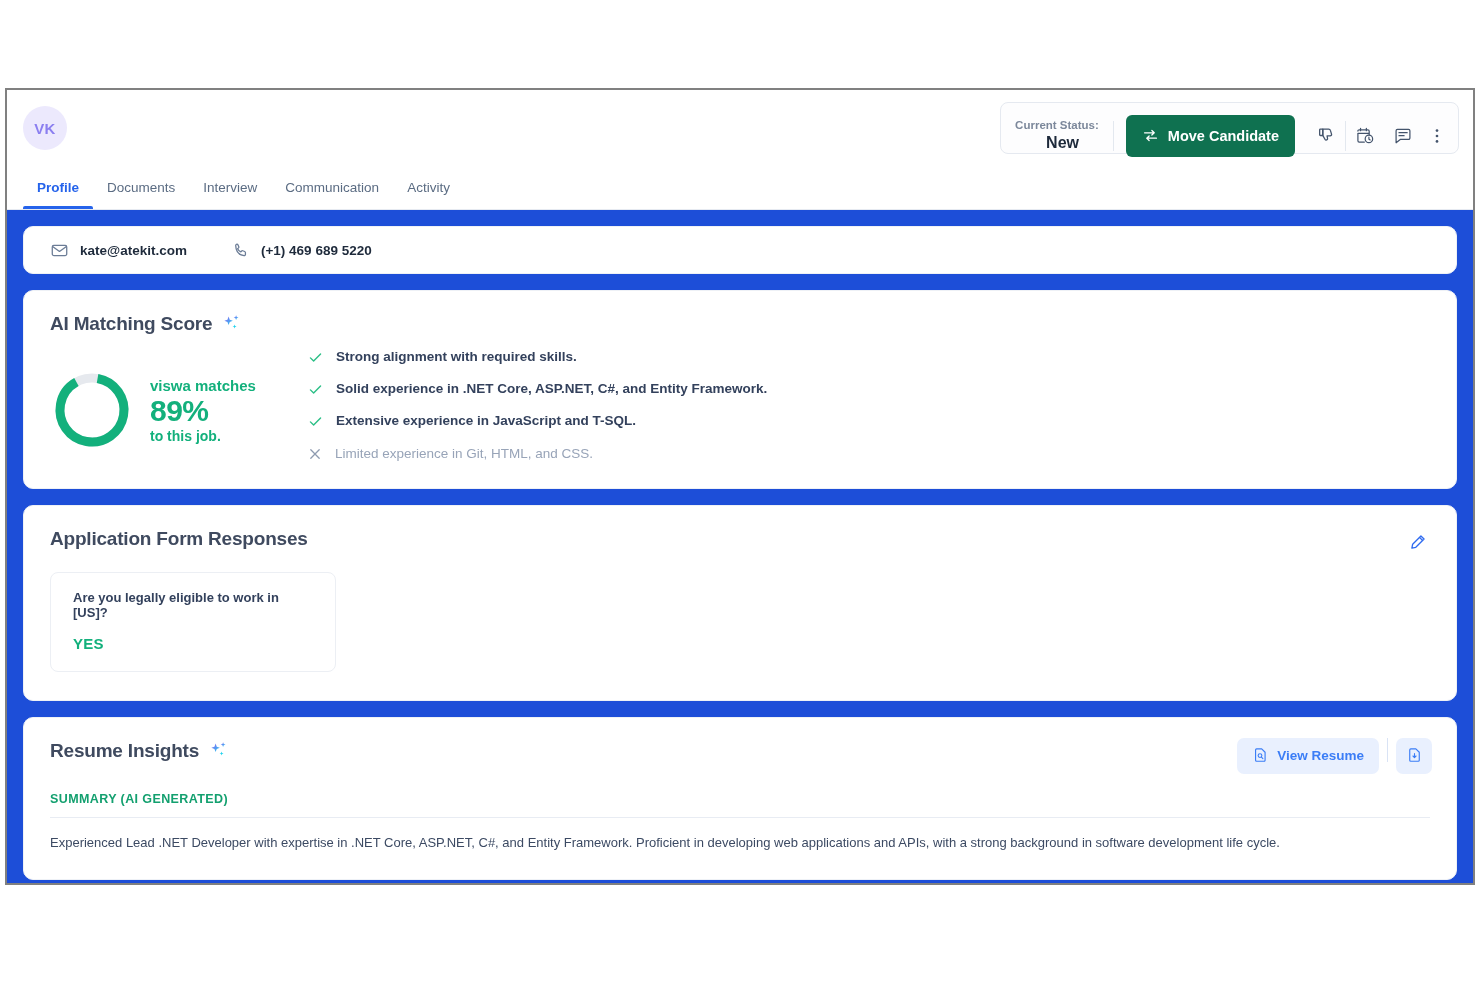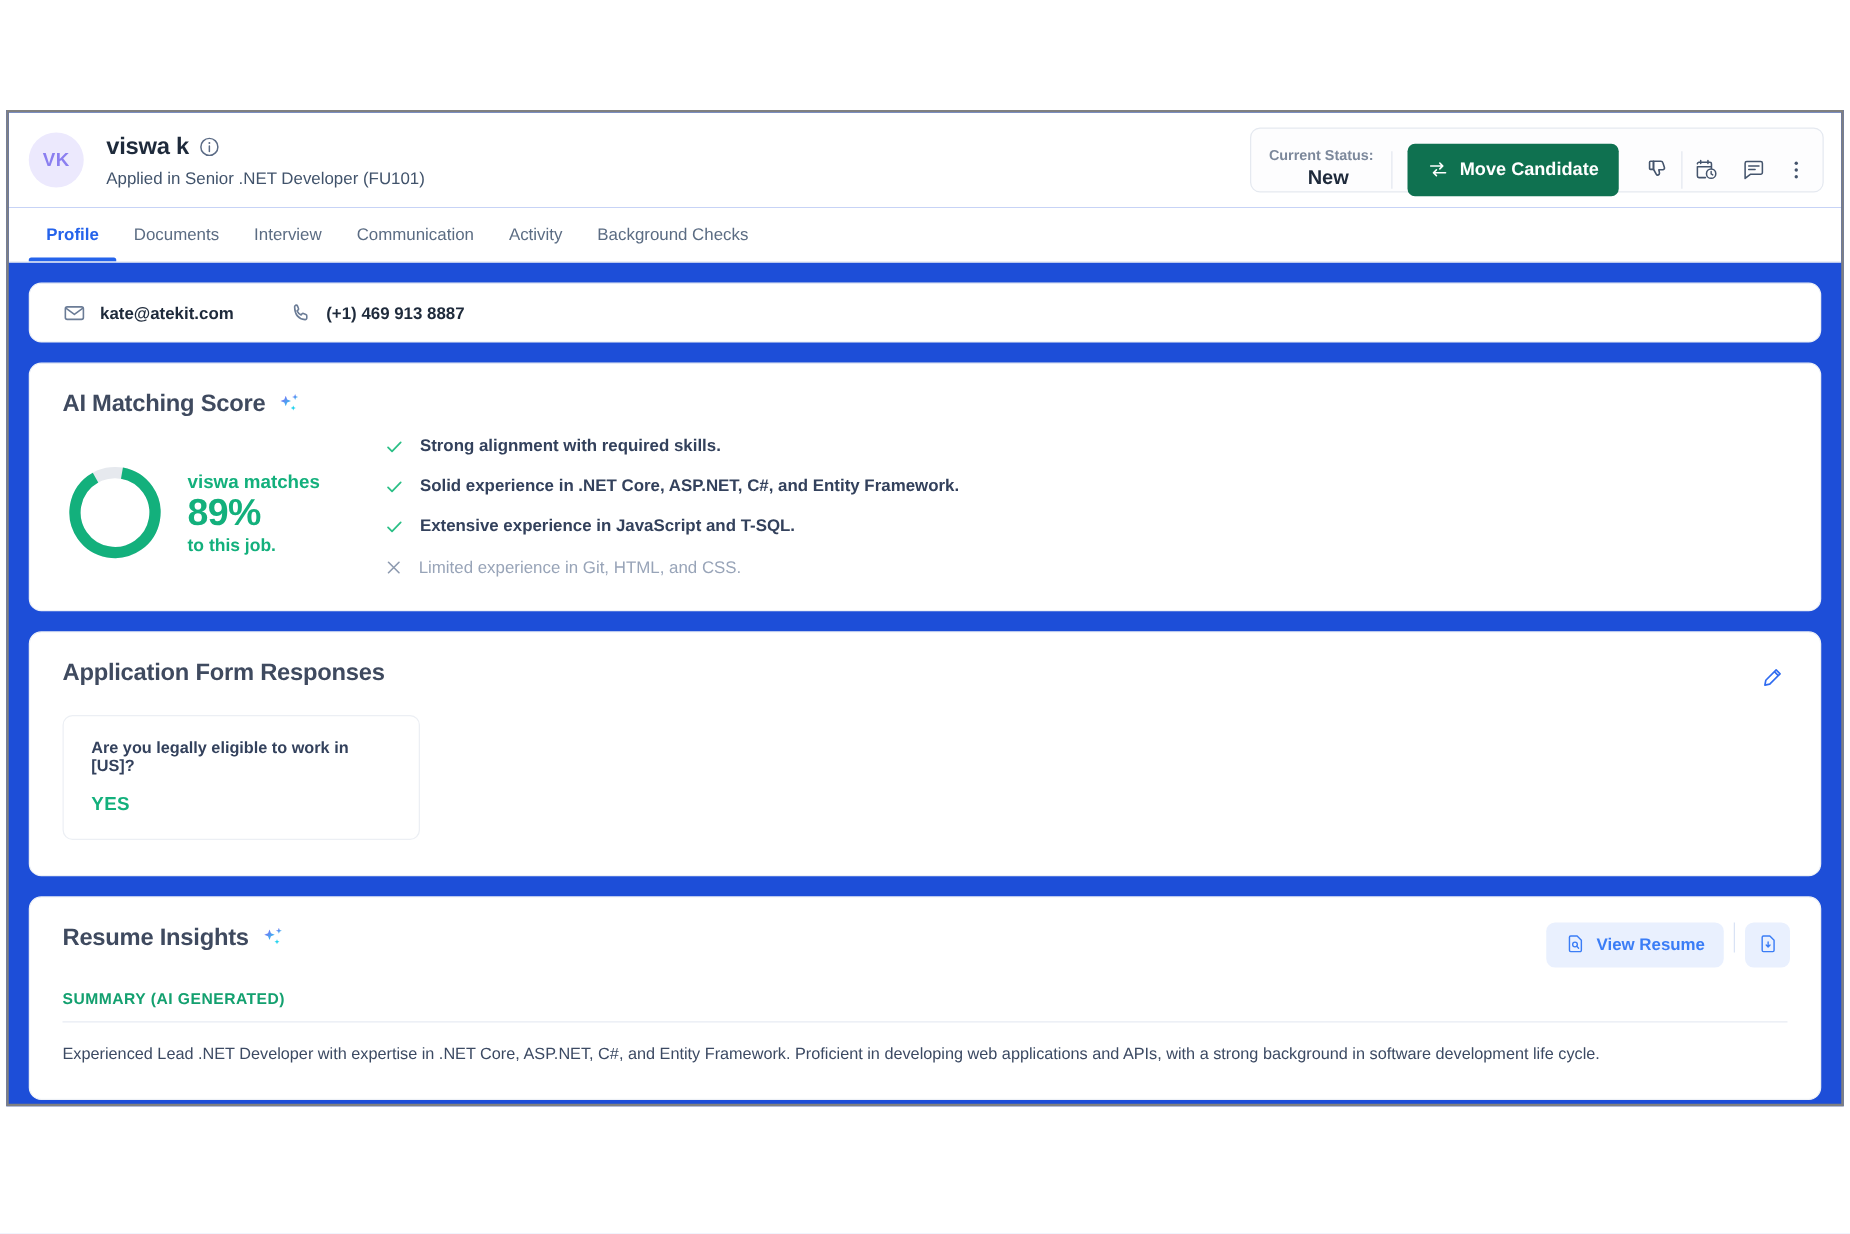--- a/index.html
+++ b/index.html
@@ -203,33 +203,20 @@
 </style>
 </head>
 <body>
 
 <div id="app-frame">
 
   <div class="candidate-header">
 
     <div class="avatar">VK</div>
 
-    <div class="cand-info">
-      <div class="cand-name-row">
-        <span class="cand-name">viswa k</span>
-        <span style="display:flex;">
-          <svg class="info-icon" viewBox="0 0 20 20" fill="none">
-            <circle cx="10" cy="10" r="8" stroke="#5b6b85" stroke-width="1.4"></circle>
-            <circle cx="10" cy="6.3" r="0.95" fill="#5b6b85"></circle>
-            <path d="M10 9.1v5.2" stroke="#5b6b85" stroke-width="1.4" stroke-linecap="round"></path>
-          </svg>
-        </span>
-      </div>
-      <div class="cand-sub">Applied in Senior .NET Developer (FU101)</div>
-    </div>
 
     <div class="header-right">
       <div class="status-block">
         <div class="status-label">Current Status:</div>
         <div class="status-value">New</div>
       </div>
 
       <div class="vdiv"></div>
 
       <button class="move-btn">
@@ -288,44 +275,41 @@
       </div>
     <div class="tab">
         <span>Interview</span>
       </div>
     <div class="tab">
         <span>Communication</span>
       </div>
     <div class="tab">
         <span>Activity</span>
       </div>
-    <div class="tab">
-        <span>Background Checks</span>
-      </div>
   </div>
 
   <div class="body-area">
 
     <div class="card contact-card">
       <div class="contact-item">
         <span style="display:flex;">
           <svg width="19" height="19" viewBox="0 0 20 20" fill="none">
             <rect x="2.4" y="4.7" width="15.2" height="10.6" rx="1.6" stroke="#6b7c96" stroke-width="1.35"></rect>
             <path d="M3.1 6l6.9 5 6.9-5" stroke="#6b7c96" stroke-width="1.35" stroke-linecap="round" stroke-linejoin="round"></path>
           </svg>
         </span>
         <span class="contact-text">kate@atekit.com</span>
       </div>
       <div class="contact-item">
         <span style="display:flex;">
           <svg width="19" height="19" viewBox="0 0 20 20" fill="none">
             <path d="M6.3 3.3c.5 0 .9.3 1.1.8l.8 2c.15.4.05.86-.27 1.15l-.95.85c.7 1.5 1.9 2.7 3.4 3.4l.85-.95c.29-.32.75-.42 1.15-.27l2 .8c.5.2.8.6.8 1.1v1.9c0 .8-.67 1.45-1.47 1.37C8.2 14.8 5.1 11.7 4.95 4.77 4.93 4 5.55 3.3 6.3 3.3z" stroke="#6b7c96" stroke-width="1.35" stroke-linejoin="round"></path>
           </svg>
         </span>
-        <span class="contact-text">(+1) 469 913 8887</span>
+        <span class="contact-text">(+1) 469 689 5220</span>
       </div>
     </div>
 
     <div class="card ai-card">
       <div class="section-title-row">
         <span class="section-title">AI Matching Score</span>
         <span style="display:flex;">
           <svg width="22" height="22" viewBox="0 0 22 22" fill="none">
             <defs>
               <linearGradient id="sp1" x1="0" y1="0" x2="1" y2="1">

